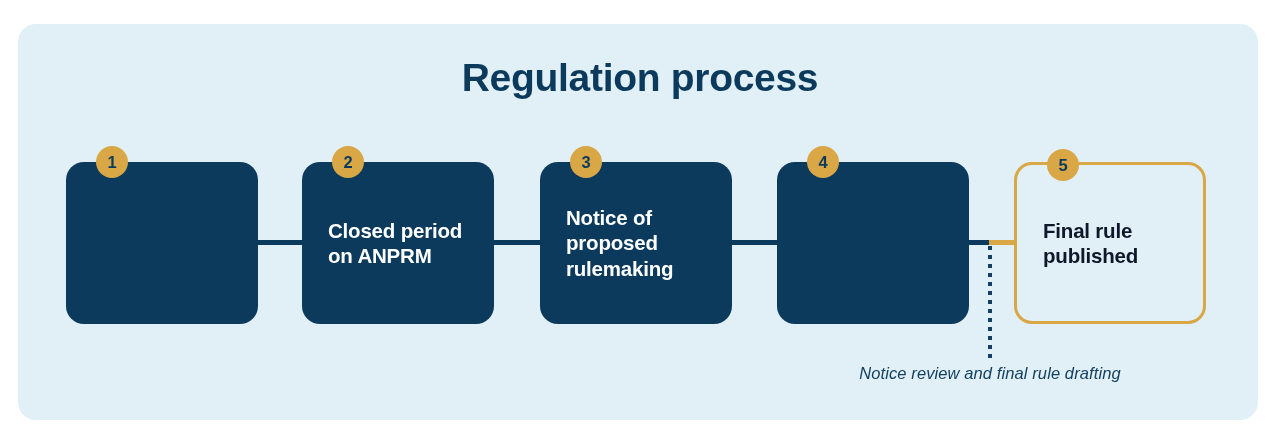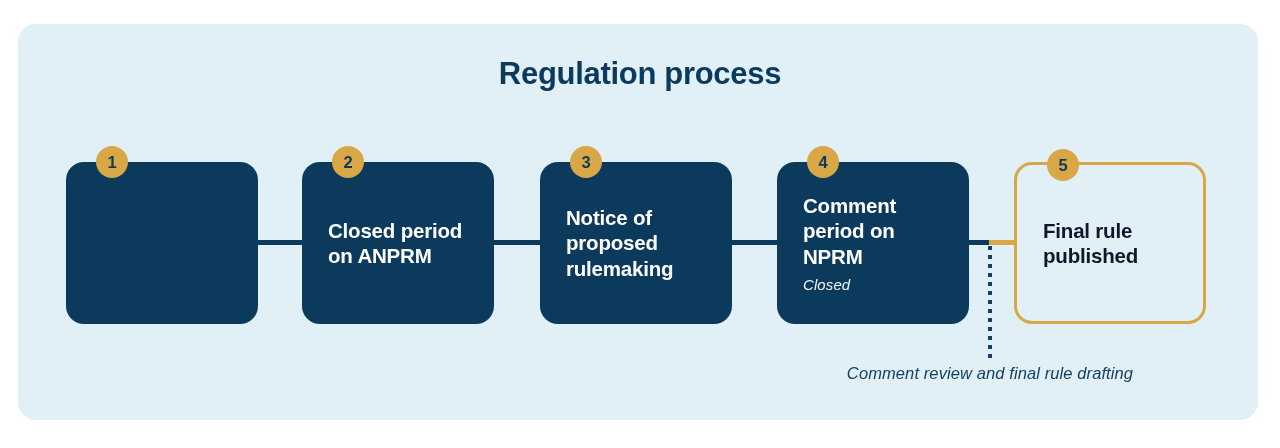--- a/index.html
+++ b/index.html
@@ -32,21 +32,21 @@
     border-radius: 18px;
   }
 
   
   .title {
     position: absolute;
     left: 0;
     top: 56px;
     width: 1280px;
     text-align: center;
-    font-size: 31px;
+    font-size: 39px;
     font-weight: bold;
     letter-spacing: -0.3px;
     color: #0b3a5d;
   }
 
   
   .connectors {
     position: absolute;
     left: 0;
     top: 0;
@@ -179,28 +179,24 @@
 
   <div class="step filled" style="left:540px;">
     <div class="badge">3</div>
     <div class="body">
       <div class="step-title">Notice of proposed rulemaking</div>
     </div>
   </div>
 
   <div class="step filled" style="left:777px;">
     <div class="badge">4</div>
-    <div class="body">
-      <div class="step-title">Comment period on NPRM</div>
-      <div class="step-note">Closed</div>
-    </div>
   </div>
 
   <div class="step outlined" style="left:1014px;">
     <div class="badge">5</div>
     <div class="body">
       <div class="step-title">Final rule published</div>
     </div>
   </div>
 
-  <div class="caption">Comment review  and final rule drafting</div>
+  <div class="caption">Notice review  and final rule drafting</div>
 
 </div>
 
 </body></html>

